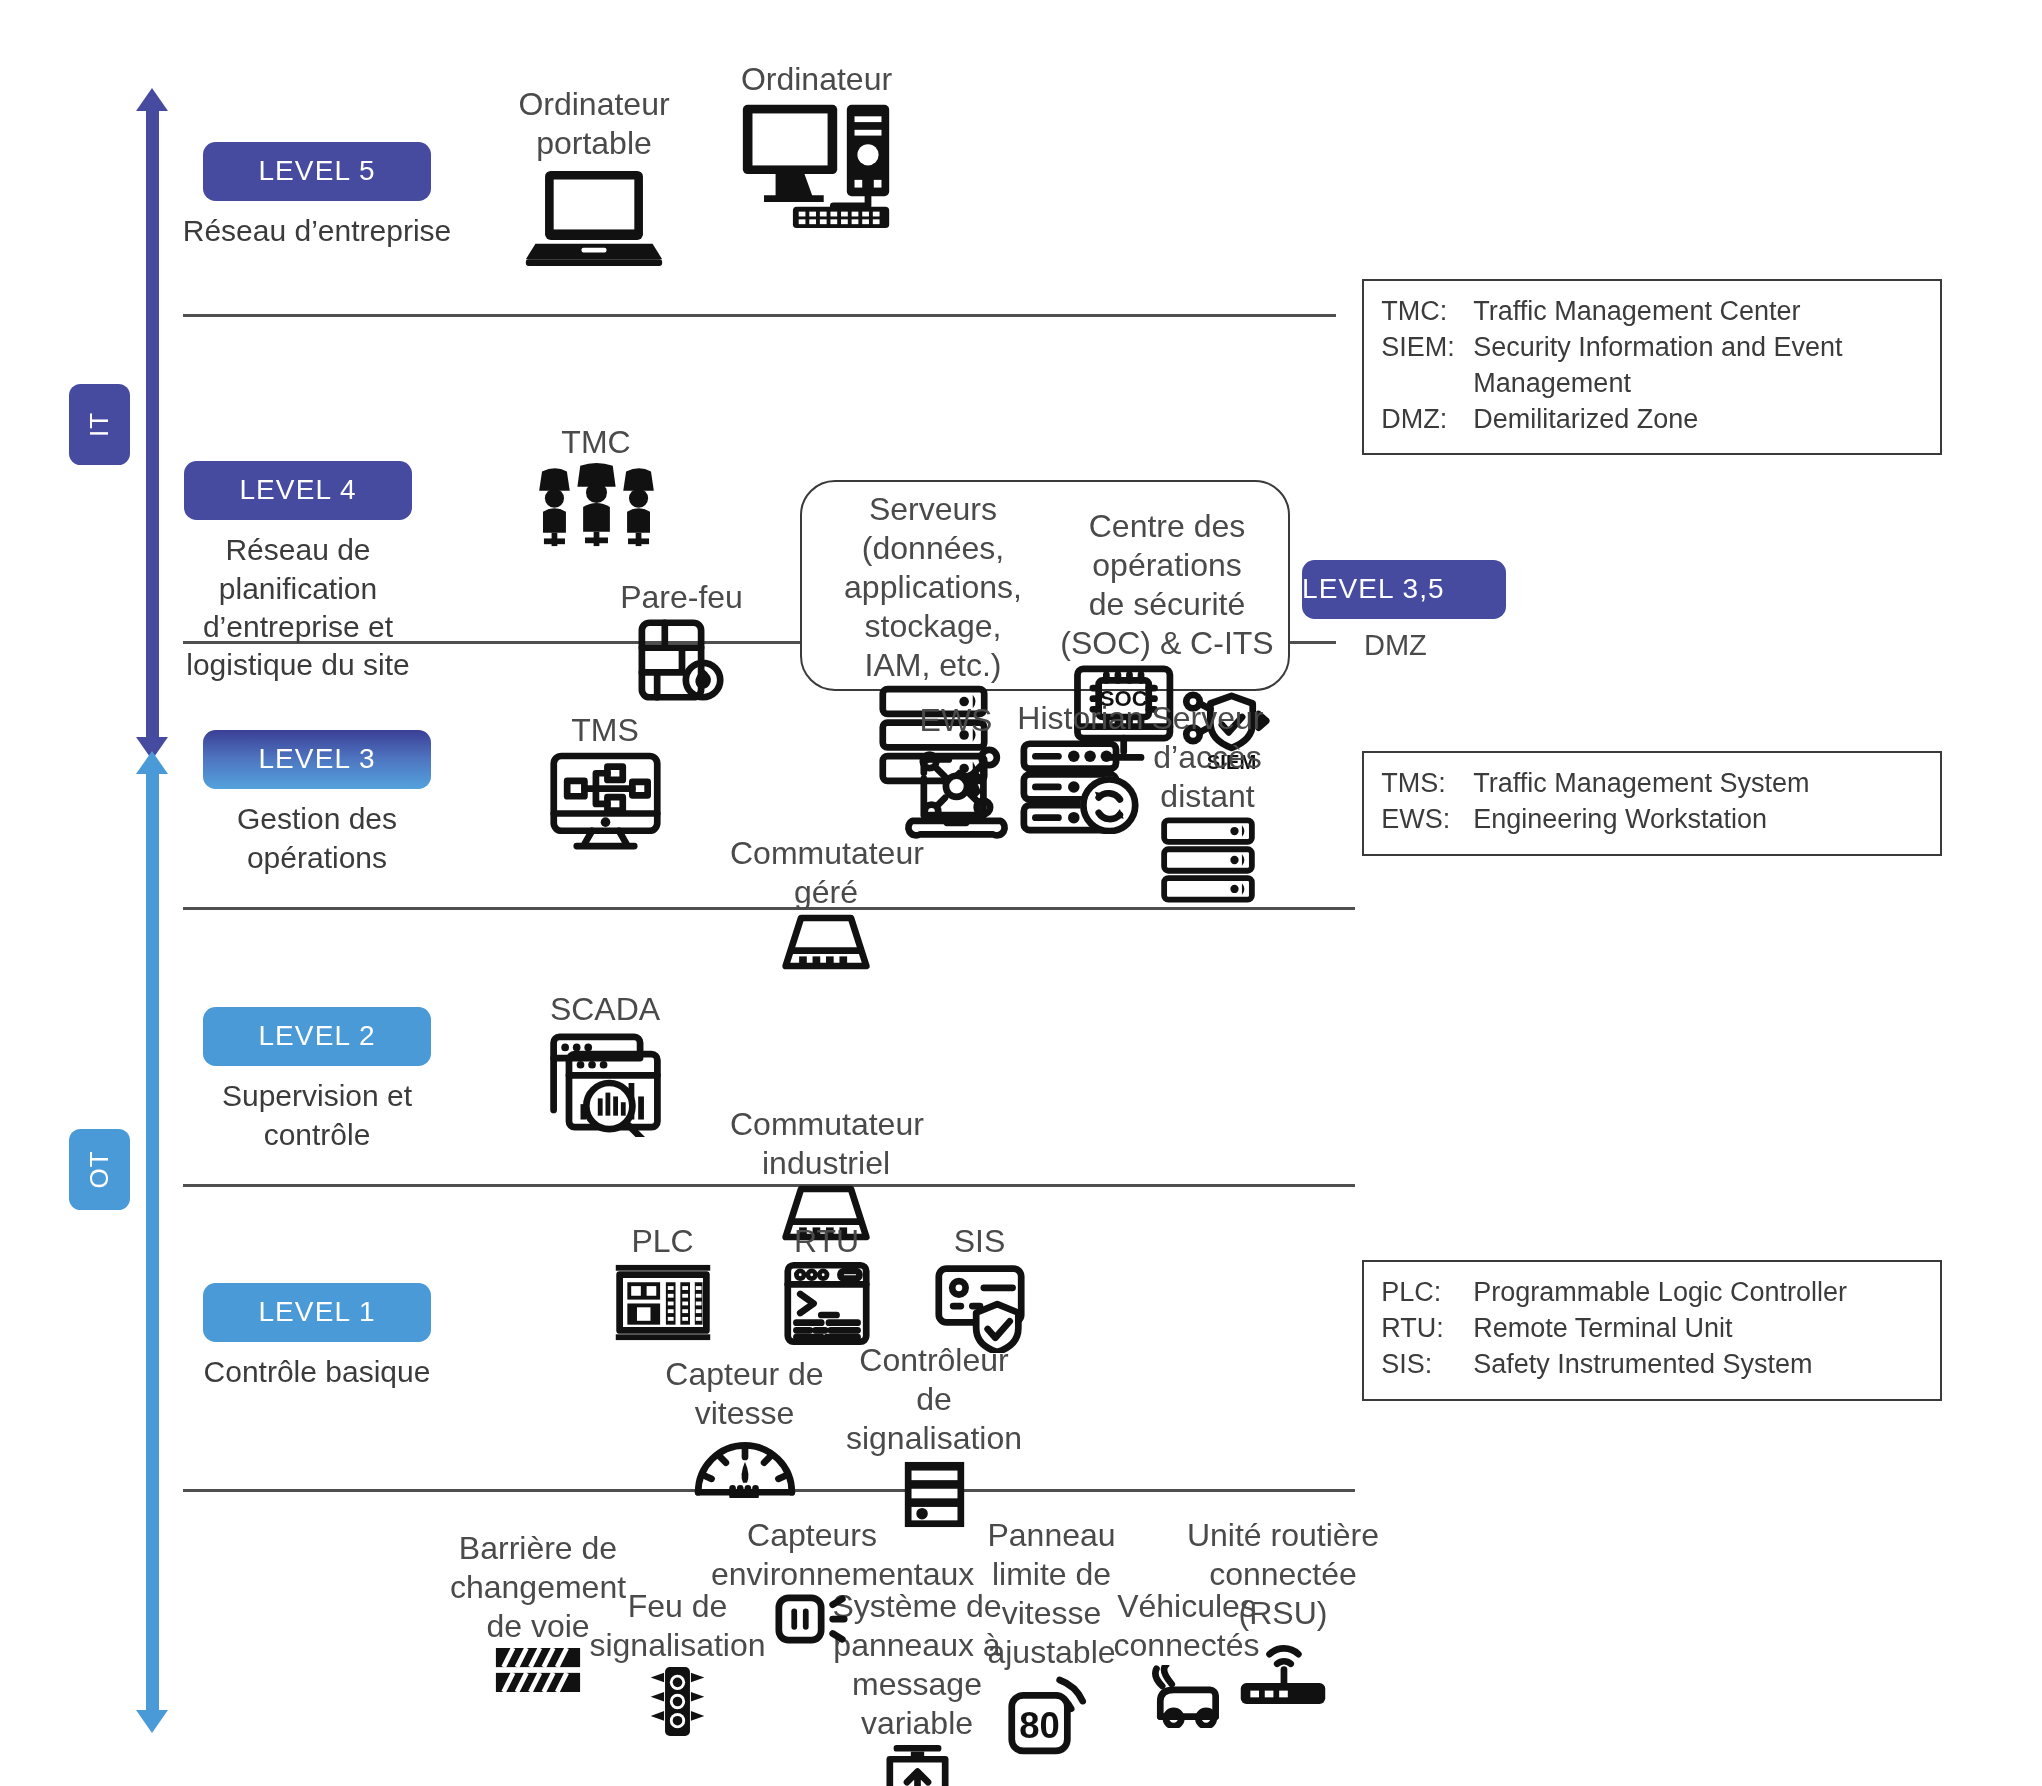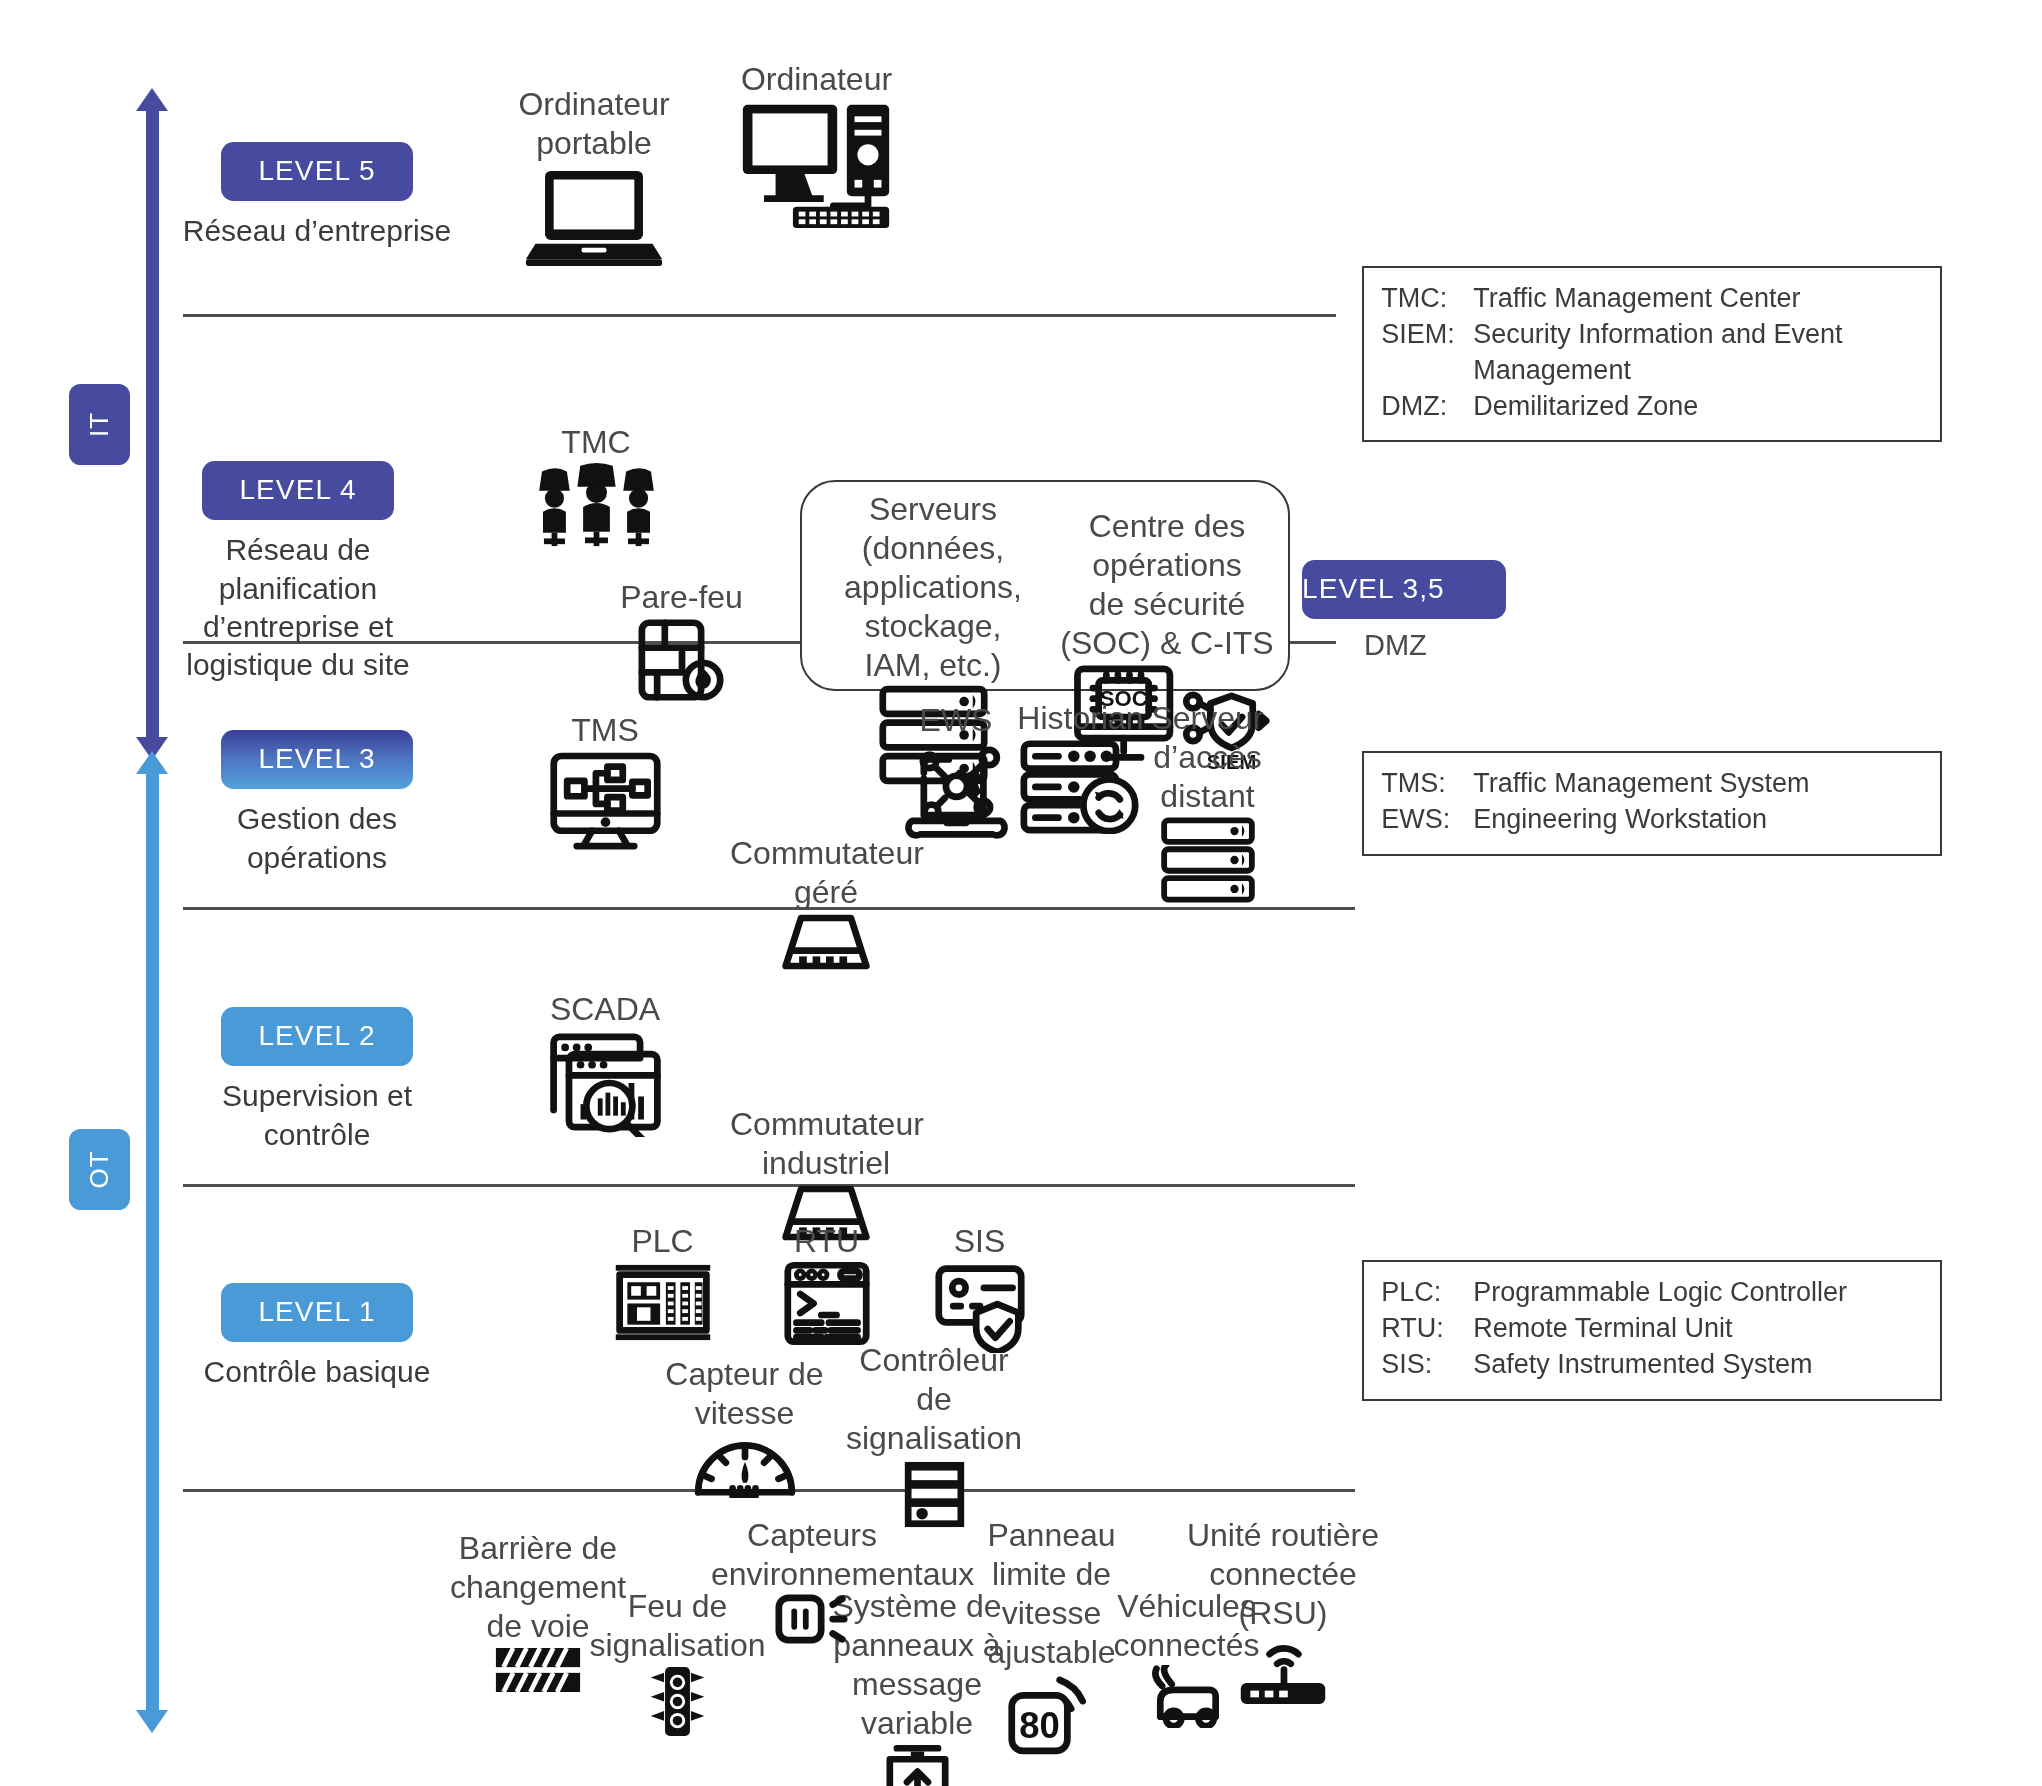--- a/index.html
+++ b/index.html
@@ -40,21 +40,21 @@
     display: flex; align-items: center; justify-content: center;
   }
   .zone-tag span { transform: rotate(-90deg); display: block; white-space: nowrap; }
   #it-tag { left: 69px; top: 384px; background: #474ba0; }
   #ot-tag { left: 69px; top: 1129px; background: #4b9ad8; }
 
   
   .level-block { position: absolute; width: 288px; text-align: center; }
   .badge {
     display: inline-block; border-radius: 12.5px; color: #fff;
-    font-size: 28px; letter-spacing: 1.1px; padding: 13.4px 0; width: 192px;
+    font-size: 28px; letter-spacing: 1.1px; padding: 13.4px 0; width: 228px;
   }
   .badge.purple   { background: #474ba0; }
   .badge.gradient { background: linear-gradient(180deg, #3b3f96 0%, #4e74c0 48%, #53a2dd 100%); }
   .badge.blue     { background: #4b9ad8; }
   .lvl-caption { margin-top: 11.5px; font-size: 30px; line-height: 1.28; color: #3b3b3b; }
 
   #lvl5 { left: 173px; top: 142px; }
   #lvl4 { left: 154px; top: 461px; }
   #lvl3 { left: 173px; top: 730px; }
   #lvl2 { left: 173px; top: 1007px; }
@@ -78,21 +78,21 @@
 
   
   .legend {
     position: absolute; border: 2.9px solid #3a3a3a; background: #fff;
     padding: 13.4px 17.3px 15.4px 17.3px; font-size: 27px; line-height: 1.33; color: #3b3b3b;
   }
   .legend .row { display: flex; }
   .legend .key { flex: 0 0 92px; }
   .legend .val { flex: 1; }
   .legend .cont { padding-left: 92px; }
-  #legend-it  { left: 1362px; top: 266px;  width: 580px; }
+  #legend-it  { left: 1362px; top: 279px;  width: 580px; }
   #legend-ops { left: 1362px; top: 751px;  width: 580px; }
   #legend-ctl { left: 1362px; top: 1260px; width: 580px; }
 
   
   #dmz-box {
     position: absolute; left: 800px; top: 480px; width: 490px; height: 211px;
     border: 2.9px solid #3a3a3a; border-radius: 35px; background: #fff;
   }
 
   

